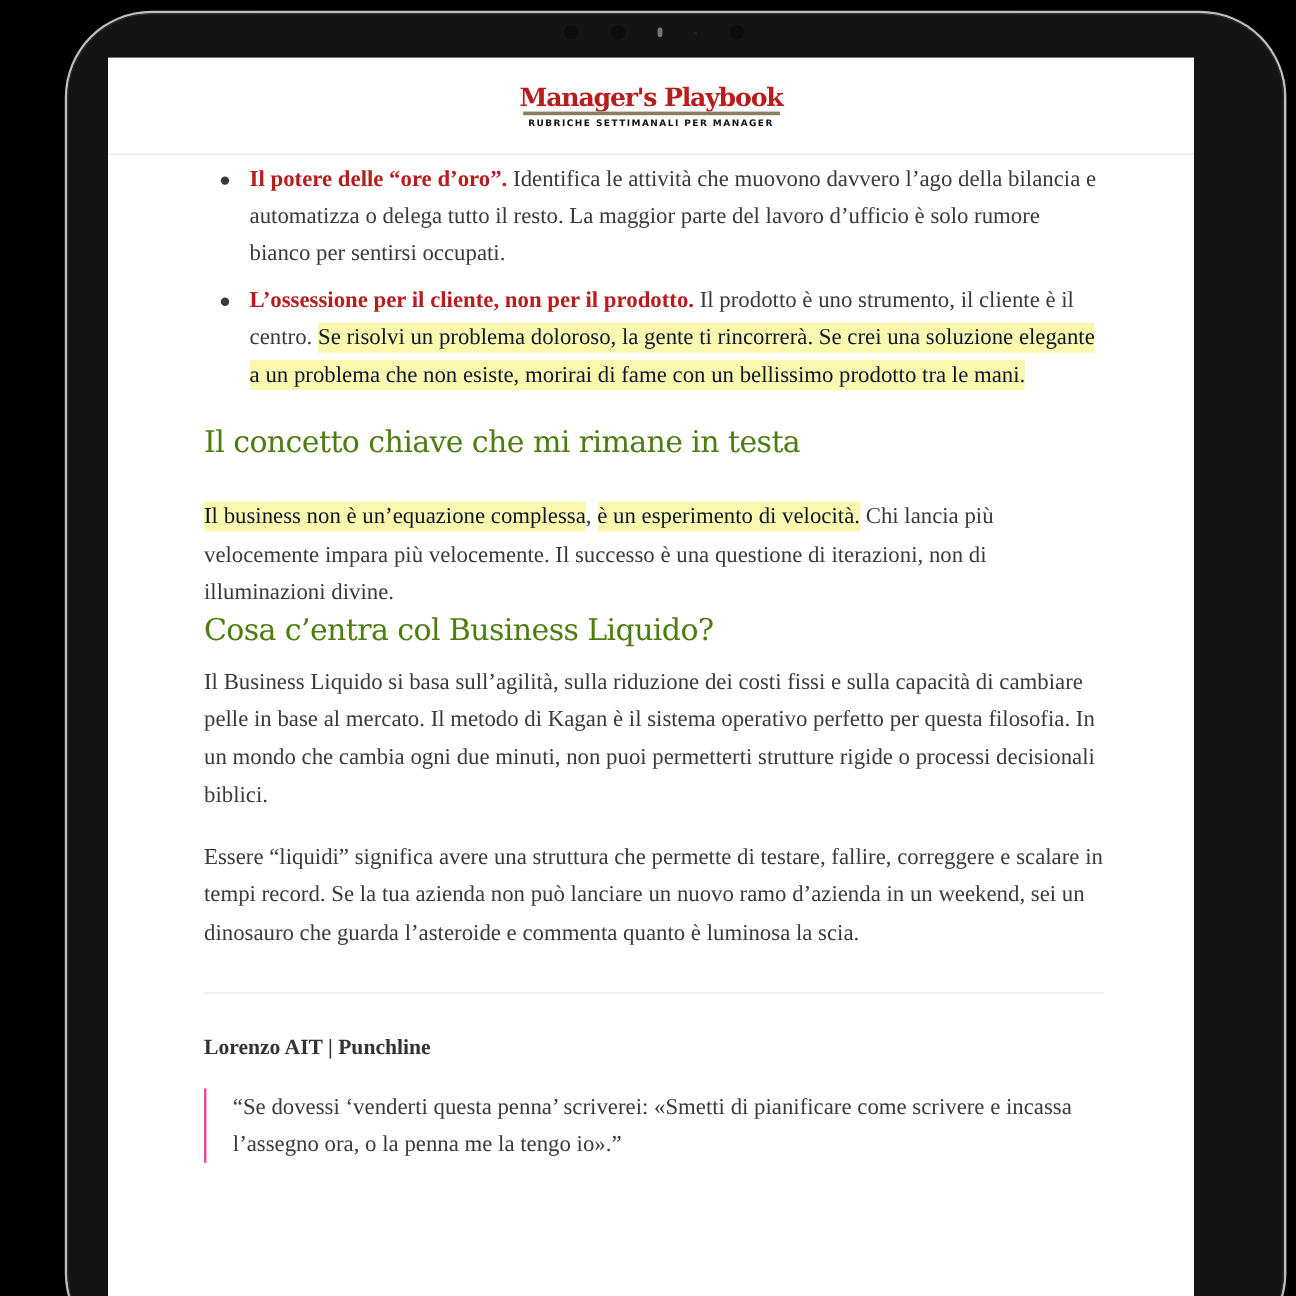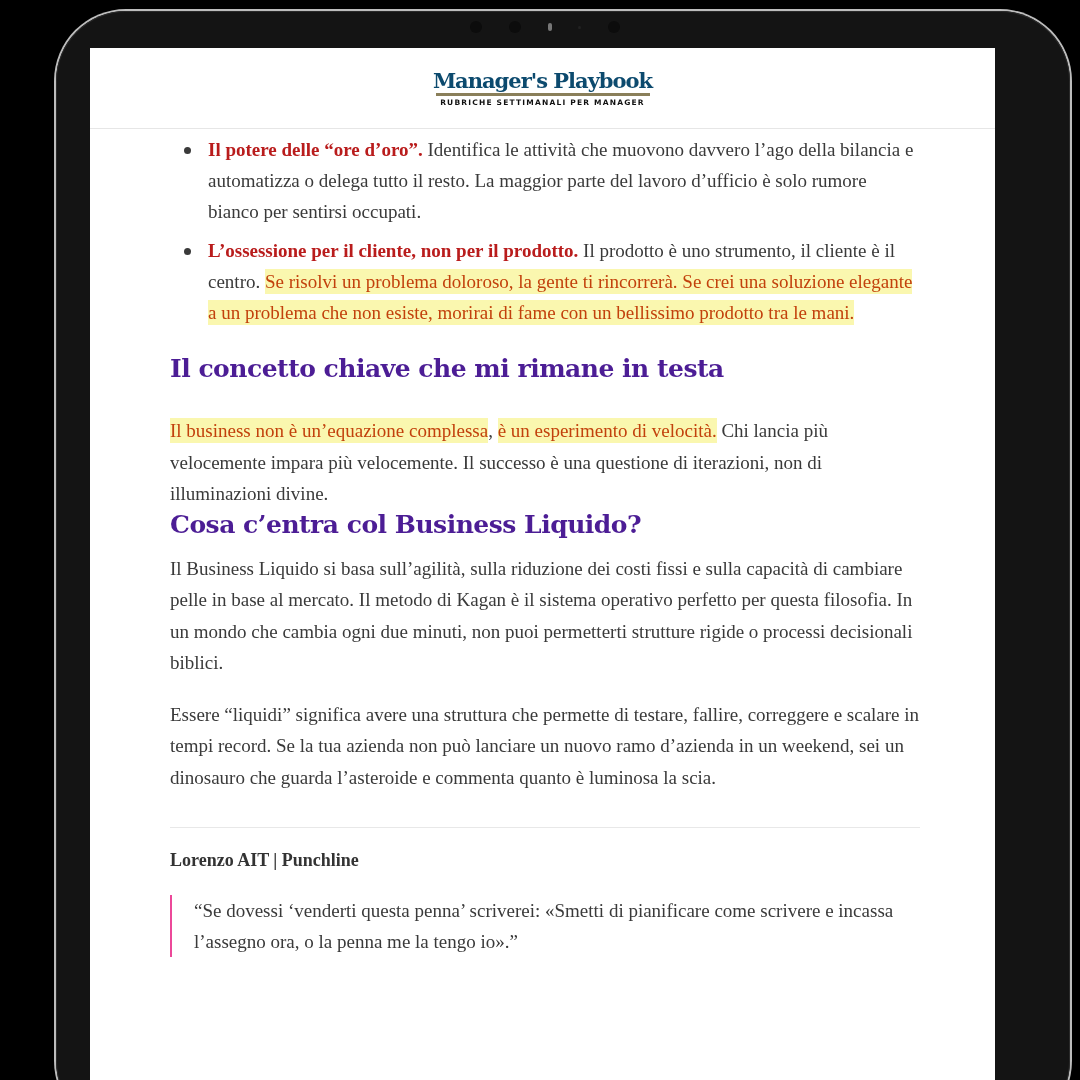--- a/index.html
+++ b/index.html
@@ -22,42 +22,42 @@
     .screen {
       position:absolute; left:90px; top:48px; width:905px; height:1040px;
       background:#fff; overflow:hidden;
     }
     .site-header {
       height:80px; border-bottom:1px solid #e6e6e6; display:flex;
       flex-direction:column; align-items:center; justify-content:center;
     }
     .logo-title {
       font-family:"DejaVu Serif", serif; font-weight:bold; font-size:21px;
-      color:#0c4a6e; letter-spacing:-1px; line-height:22px;
+      color:#b91c1c; letter-spacing:-1px; line-height:22px;
     }
     .logo-line { width:214px; height:3px; background:#8a7f5a; margin:1px 0 2px; }
     .logo-sub {
       font-family:"DejaVu Sans", sans-serif; font-weight:bold; font-size:7.5px;
       letter-spacing:1.2px; color:#111;
     }
     .content { position:absolute; left:80px; top:80px; width:750px; color:#3a3a3a; }
     ul.bullets { margin:0; padding:0; list-style:none; }
     ul.bullets li {
       position:relative; padding-left:38px; font-size:19px; line-height:31px;
       margin-bottom:8px;
     }
     ul.bullets li::before {
       content:""; position:absolute; left:14px; top:13px; width:7px; height:7px;
       border-radius:50%; background:#3a3a3a;
     }
     li b { color:#b91c1c; }
-    .hl { background:rgba(246,240,110,0.55); color:#c2410c; padding:2px 0; }
+    .hl { background:rgba(246,240,110,0.55); color:#0f172a; padding:2px 0; }
     h2 {
-      font-family:"DejaVu Serif", serif; font-weight:bold; font-size:25px;
-      color:#4c1d95; margin:0; letter-spacing:-0.5px;
+      font-family:"DejaVu Serif", serif; font-weight:normal; font-size:25px;
+      color:#4d7c0f; margin:0; letter-spacing:-0.5px;
     }
     p { margin:0; font-size:19px; line-height:31.5px; }
     .divider { height:1px; background:#e8e8e8; }
     .byline { font-size:18px; color:#333; font-weight:bold; }
     blockquote {
       margin:0; border-left:2px solid #ec4899; padding-left:22px;
       font-size:19px; line-height:31px; color:#3a3a3a;
     }
   </style>
 </head>
@@ -94,16 +94,16 @@
     <p style="margin-top:32px;">
       <span class="hl">Il business non è un’equazione complessa</span><span>, </span><span class="hl">è un esperimento di velocità.</span><span> Chi lancia più velocemente impara più velocemente. Il successo è una questione di iterazioni, non di illuminazioni divine.</span>
     </p>
 
     <h2 style="">Cosa c’entra col Business Liquido?</h2>
     <p style="margin-top:14px;">Il Business Liquido si basa sull’agilità, sulla riduzione dei costi fissi e sulla capacità di cambiare pelle in base al mercato. Il metodo di Kagan è il sistema operativo perfetto per questa filosofia. In un mondo che cambia ogni due minuti, non puoi permetterti strutture rigide o processi decisionali biblici.</p>
     <p style="margin-top:20px;">Essere “liquidi” significa avere una struttura che permette di testare, fallire, correggere e scalare in tempi record. Se la tua azienda non può lanciare un nuovo ramo d’azienda in un weekend, sei un dinosauro che guarda l’asteroide e commenta quanto è luminosa la scia.</p>
 
     <div class="divider" style="margin-top:34px;"></div>
 
-    <div class="byline" style="margin-top:22px;">Lorenzo AIT | Punchline</div>
+    <div class="byline" style="margin-top:34px;">Lorenzo AIT | Punchline</div>
     <blockquote style="margin-top:24px;">“Se dovessi ‘venderti questa penna’ scriverei: «Smetti di pianificare come scrivere e incassa l’assegno ora, o la penna me la tengo io».”</blockquote>
   </div>
 </div>
 
 </body></html>

